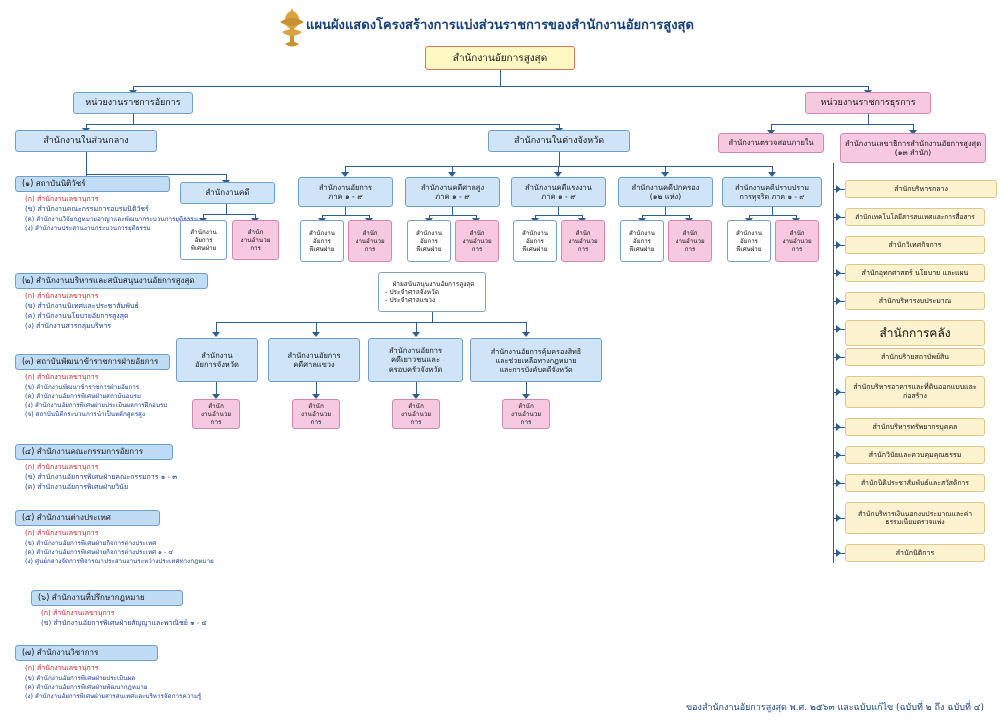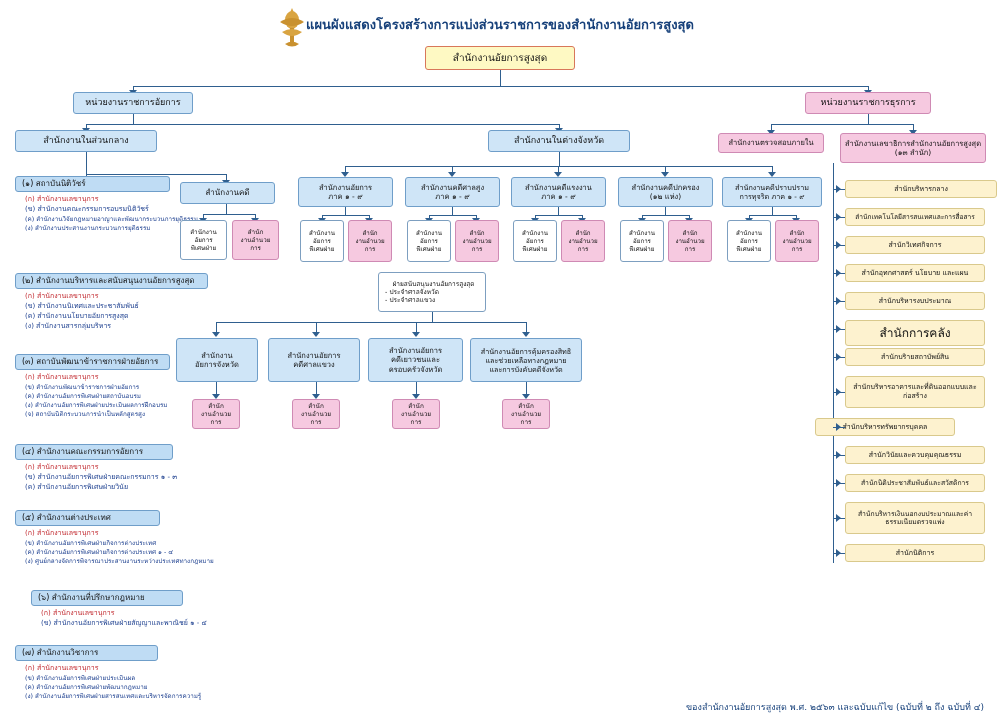--- a/index.html
+++ b/index.html
@@ -339,21 +339,21 @@
 </div>
 <div class="box ltblue" style="left:268px;top:338px;width:92px;height:44px;font-size:7.5px;flex-direction:column;">
   <span>สำนักงานอัยการ</span>
     <span>คดีศาลแขวง</span>
 </div>
 <div class="box ltblue" style="left:368px;top:338px;width:95px;height:44px;font-size:7.5px;flex-direction:column;">
   <span>สำนักงานอัยการ</span>
     <span>คดีเยาวชนและ</span>
     <span>ครอบครัวจังหวัด</span>
 </div>
-<div class="box ltblue" style="left:470px;top:338px;width:112px;height:44px;font-size:7.2px;flex-direction:column;">
+<div class="box ltblue" style="left:470px;top:338px;width:132px;height:44px;font-size:7.2px;flex-direction:column;">
   <span>สำนักงานอัยการคุ้มครองสิทธิ</span>
     <span>และช่วยเหลือทางกฎหมาย</span>
     <span>และการบังคับคดีจังหวัด</span>
 </div>
 
 <div class="line vline" style="left:216px;top:382px;height:14px;"></div>
 <div class="arrow-down" style="left:212px;top:394px;"></div>
 <div class="line vline" style="left:316px;top:382px;height:14px;"></div>
 <div class="arrow-down" style="left:312px;top:394px;"></div>
 <div class="line vline" style="left:416px;top:382px;height:14px;"></div>
@@ -405,21 +405,21 @@
 <div class="line hline" style="left:833px;top:329px;width:12px;"></div>
 
 <div class="box cream" style="left:845px;top:348px;width:140px;height:18px;font-size:7px;">สำนักบริายสถาบัพย์สิน</div>
 <div class="arrow-right" style="left:836px;top:353px;"></div>
 <div class="line hline" style="left:833px;top:357px;width:12px;"></div>
 
 <div class="box cream" style="left:845px;top:376px;width:140px;height:32px;font-size:7px;">สำนักบริหารอาคารและที่ดินออกแบบและก่อสร้าง</div>
 <div class="arrow-right" style="left:836px;top:388px;"></div>
 <div class="line hline" style="left:833px;top:392px;width:12px;"></div>
 
-<div class="box cream" style="left:815px;top:418px;width:140px;height:18px;font-size:7px;">สำนักบริหารทรัพยากรบุคคล</div>
+<div class="box cream" style="left:845px;top:418px;width:140px;height:18px;font-size:7px;">สำนักบริหารทรัพยากรบุคคล</div>
 <div class="arrow-right" style="left:836px;top:423px;"></div>
 <div class="line hline" style="left:833px;top:427px;width:12px;"></div>
 
 <div class="box cream" style="left:845px;top:446px;width:140px;height:18px;font-size:7px;">สำนักวินัยและควบคุมคุณธรรม</div>
 <div class="arrow-right" style="left:836px;top:451px;"></div>
 <div class="line hline" style="left:833px;top:455px;width:12px;"></div>
 
 <div class="box cream" style="left:845px;top:474px;width:140px;height:18px;font-size:6.8px;">สำนักนิติประชาสัมพันธ์และสวัสดิการ</div>
 <div class="arrow-right" style="left:836px;top:479px;"></div>
 <div class="line hline" style="left:833px;top:483px;width:12px;"></div>

